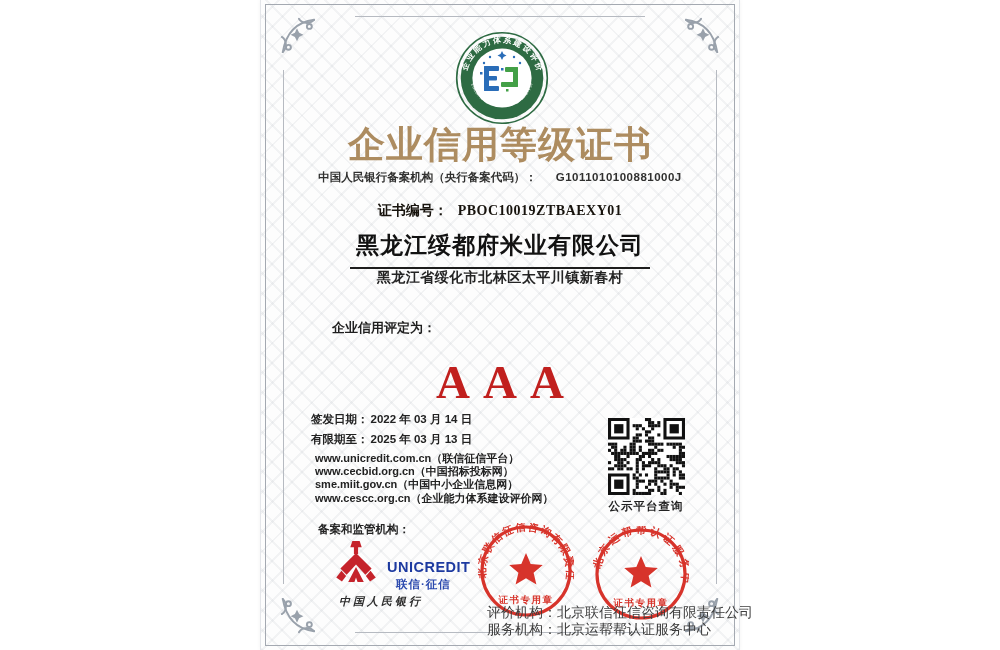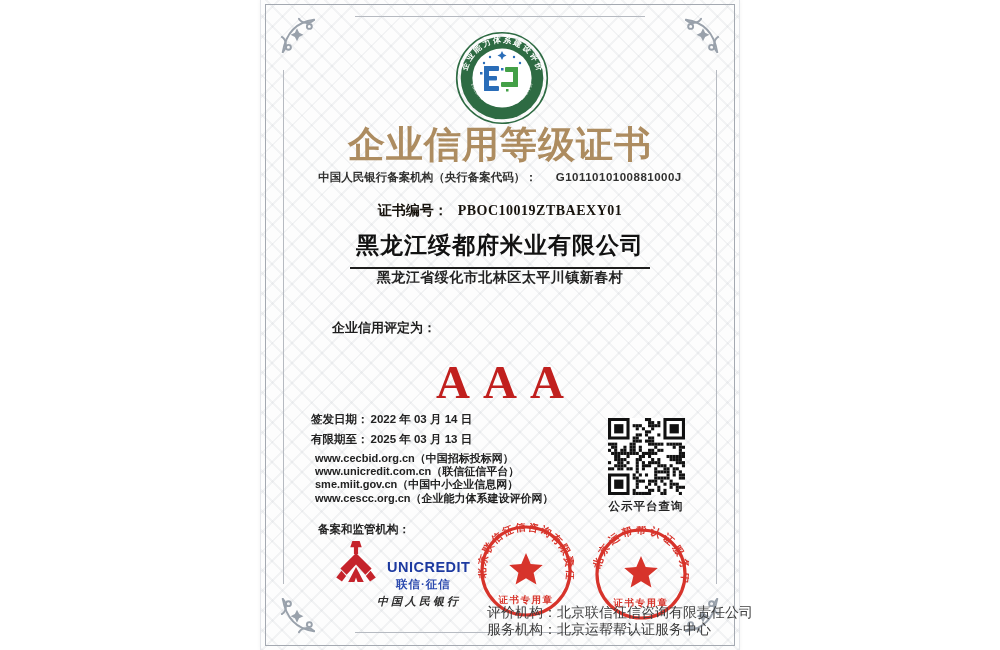--- a/index.html
+++ b/index.html
@@ -63,21 +63,21 @@
   .publish li{line-height:13.2px;white-space:nowrap;}
 
   
   .qr-block{left:339px;top:418px;width:92px;text-align:center;}
   .qr-block svg{display:block;margin:0 auto;background:#fff;}
   .qr-caption{margin-top:4px;font-size:11.5px;font-weight:bold;color:#222;letter-spacing:1px;}
 
   
   .regulators-label{left:57px;top:522px;font-size:11.5px;font-weight:bold;color:#242424;}
   .pboc-logo{left:74px;top:540px;width:42px;height:52px;}
-  .pboc-name{left:40px;top:594px;width:160px;text-align:right;font-family:"Liberation Serif","DejaVu Serif",serif;
+  .pboc-name{left:40px;top:594px;width:160px;text-align:center;font-family:"Liberation Serif","DejaVu Serif",serif;
     font-style:italic;font-weight:bold;font-size:11px;letter-spacing:3px;color:#2c2c2c;}
   .unicredit{left:126px;top:559px;font-size:14.5px;font-weight:900;color:#1d3aa0;letter-spacing:0.5px;}
   .unicredit-cn{left:135px;top:577px;font-size:11.5px;font-weight:bold;color:#2b49ae;letter-spacing:1px;}
 
   .stamp{width:96px;height:96px;z-index:3;opacity:0.93;}
   .stamp.left{left:217px;top:523px;}
   .stamp.right{left:332px;top:526px;}
   .overlay-line{z-index:5;font-size:14px;font-weight:normal;color:#3c3c3c;white-space:nowrap;margin-top:48px;}
   .eval-line{left:226px;top:556px;}
   .svc-line{left:226px;top:573px;}
@@ -189,22 +189,22 @@
 
   <div class="abs inforow issue">
     <span>签发日期：</span><span class="val">2022 年 03 月 14 日</span>
   </div>
   <div class="abs inforow valid">
     <span>有限期至：</span><span class="val">2025 年 03 月 13 日</span>
   </div>
 
   <div class="abs publish">
     <ul>
+      <li>www.unicredit.com.cn（联信征信平台）</li>
       <li>www.cecbid.org.cn（中国招标投标网）</li>
-      <li>www.unicredit.com.cn（联信征信平台）</li>
       <li>sme.miit.gov.cn（中国中小企业信息网）</li>
       <li>www.cescc.org.cn（企业能力体系建设评价网）</li>
     </ul>
   </div>
 
   <div class="abs qr-block">
     <svg width="77" height="77" viewBox="0 0 75 75">
       <rect x="0" y="0" width="75" height="75" fill="#ffffff"></rect>
       <g fill="#111111">
 

